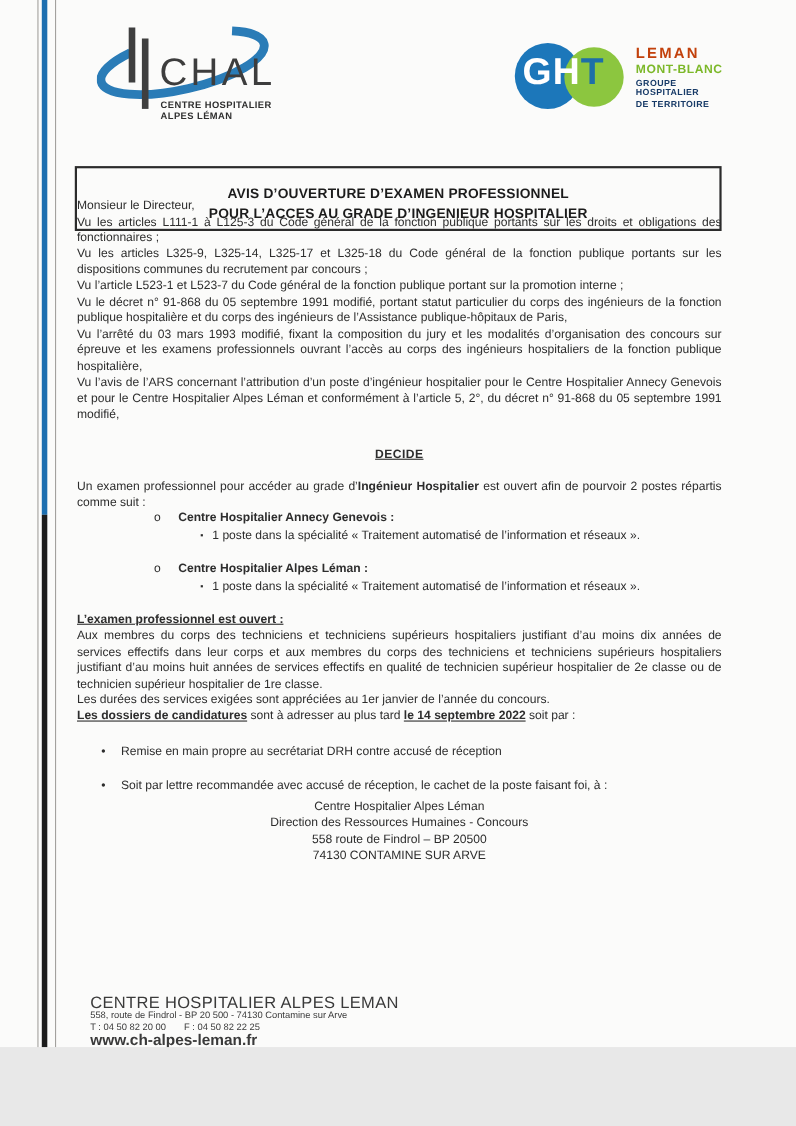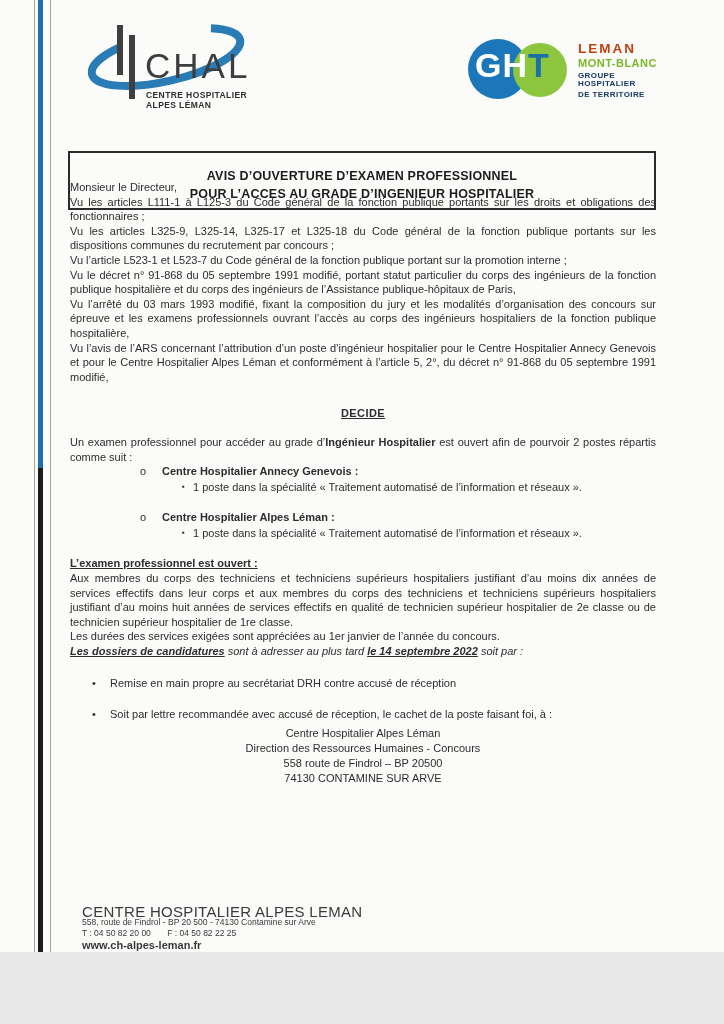--- a/index.html
+++ b/index.html
@@ -49,30 +49,30 @@
   .bu{font-weight:bold;text-decoration:underline;}
   .decide{text-align:center;font-weight:bold;text-decoration:underline;
     margin:22px 0 14px;letter-spacing:.4px;}
   .opening{margin-bottom:16px;}
   .pos-group{margin-bottom:16px;}
   .pos-head{display:flex;padding-left:70px;font-weight:bold;}
   .pos-head .mk{width:22px;flex:none;font-weight:normal;}
   .pos-sub{display:flex;padding-left:112px;margin-top:1px;}
   .pos-sub .mk{width:11px;flex:none;font-size:8px;line-height:14.6px;}
   .sect-head{font-weight:bold;text-decoration:underline;margin-top:4px;}
-  .apps{margin-top:20px;font-style:italic;}
+  .apps{margin-top:20px;}
   .opt{display:flex;padding-left:22px;margin-top:17px;}
   .opt .mk{width:18px;flex:none;}
   .address{margin-top:4px;text-align:center;line-height:15px;}
 
   
   .footer{position:absolute;left:82px;top:906px;font-size:8.5px;color:#3a3a3a;
     line-height:11px;}
   .f-name{font-weight:normal;font-size:15px;letter-spacing:.3px;}
-  .f-web{font-weight:bold;font-size:11px;margin-top:1px;}
+  .f-web{font-weight:bold;font-size:14px;margin-top:1px;}
   .f-phones span{margin-right:14px;}
 </style>
 </head>
 <body>
 
 <div class="page">
 
   <div class="hairline hl-1"></div>
   <div class="edge-bar blue"></div>
   <div class="edge-bar black"></div>

